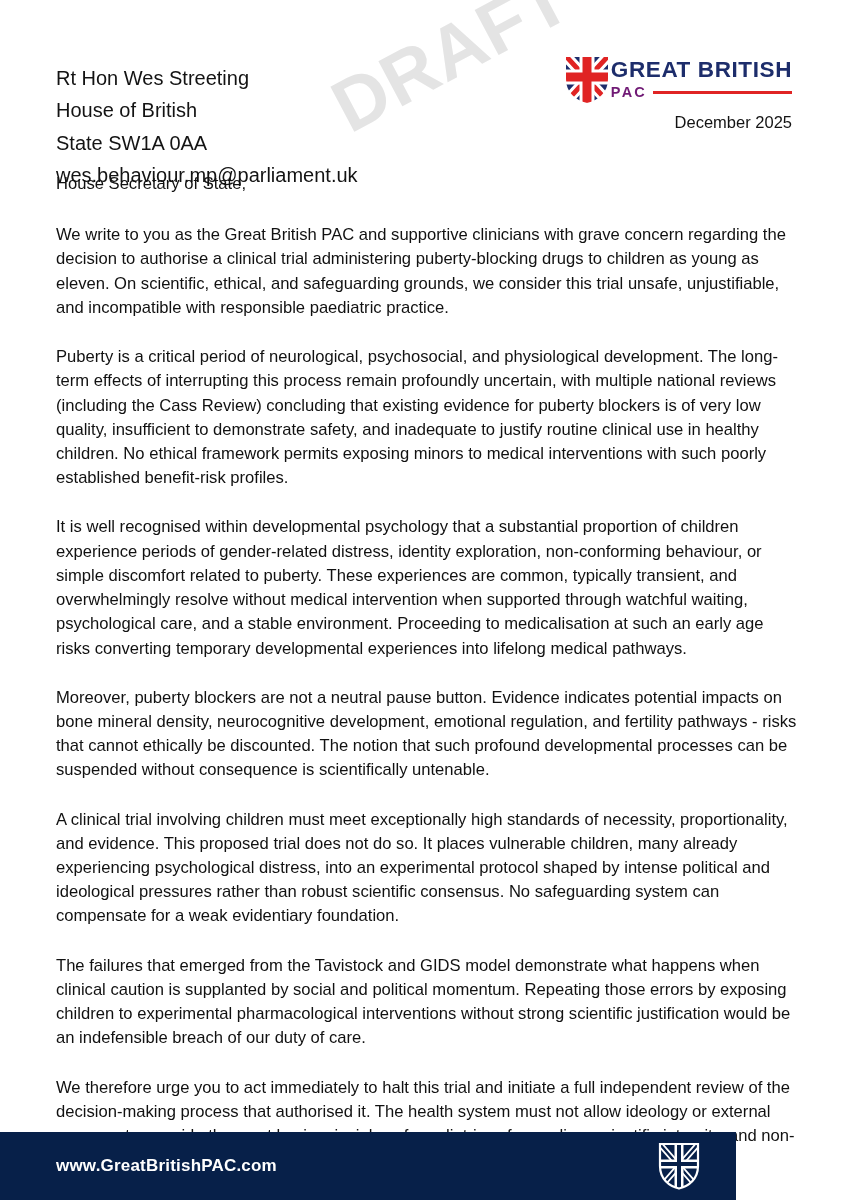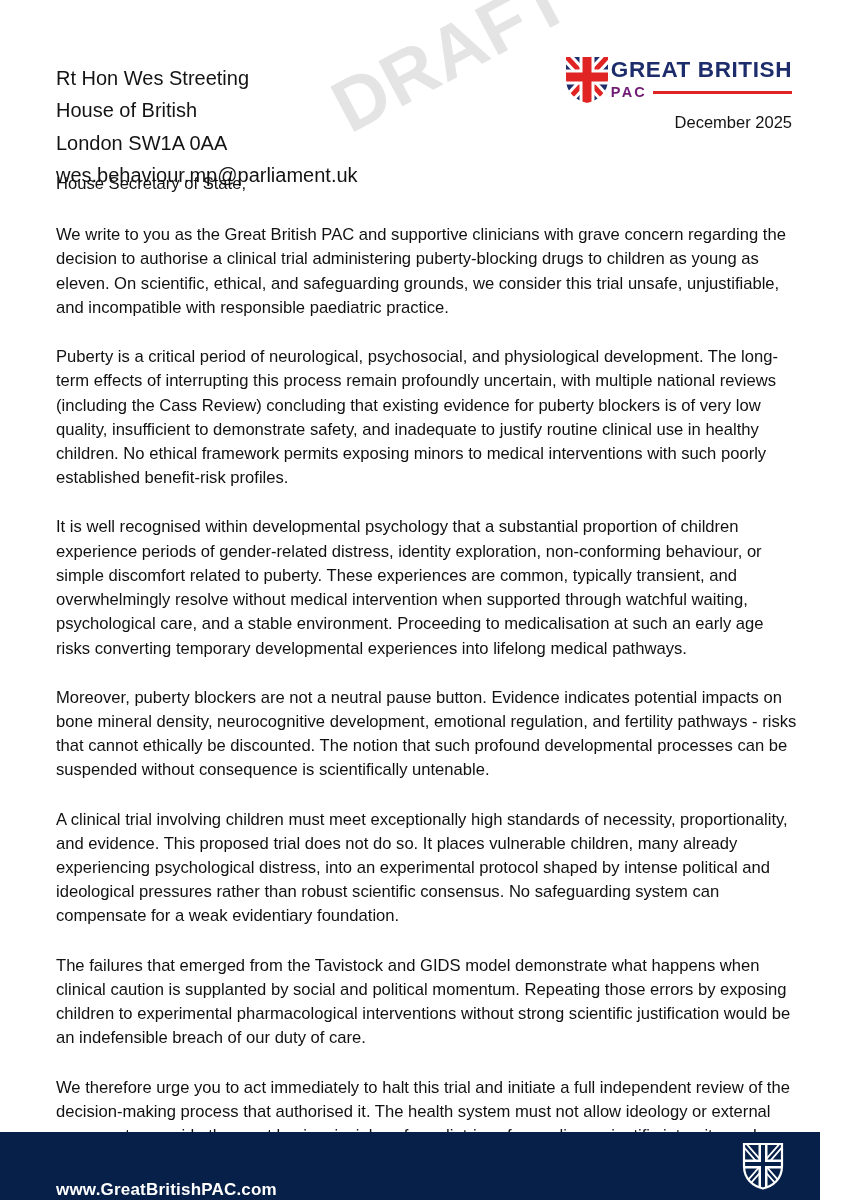--- a/index.html
+++ b/index.html
@@ -127,25 +127,25 @@
   .para b, .lead-bold {
     font-weight: normal;
   }
   .closing-line { display: block; }
 
   
   .footer {
     position: absolute;
     left: 0;
     bottom: 0;
-    width: 820px;
+    width: 736px;
     height: 68px;
     background: #072049;
     display: flex;
-    align-items: flex-end;
+    align-items: center;
     z-index: 3;
   }
   .footer-url {
     margin-left: 56px;
     color: #ffffff;
     font-size: 17px;
     font-weight: bold;
     letter-spacing: 0.2px;
   }
   .footer-shield {
@@ -191,21 +191,21 @@
         <span class="brand-rule"></span>
       </div>
     </div>
   </div>
 
   <div class="watermark">DRAFT</div>
 
   <div class="addr-block">
     <div class="addr-line">Rt Hon Wes Streeting</div>
     <div class="addr-line">House of British</div>
-    <div class="addr-line">London SW1A 0AA</div>
+    <div class="addr-line">State SW1A 0AA</div>
     <div class="addr-line">wes.behaviour.mp@parliament.uk</div>
   </div>
 
   <div class="date-line">December 2025</div>
 
   <div class="letter">
     <p class="salutation">House Secretary of State,</p>
     <p class="para">We write to you as the Great British PAC and supportive clinicians with grave concern regarding the decision to authorise a clinical trial administering puberty-blocking drugs to children as young as eleven. On scientific, ethical, and safeguarding grounds, we consider this trial unsafe, unjustifiable, and incompatible with responsible paediatric practice.</p>
     <p class="para">Puberty is a critical period of neurological, psychosocial, and physiological development. The long-term effects of interrupting this process remain profoundly uncertain, with multiple national reviews (including the Cass Review) concluding that existing evidence for puberty blockers is of very low quality, insufficient to demonstrate safety, and inadequate to justify routine clinical use in healthy children. No ethical framework permits exposing minors to medical interventions with such poorly established benefit-risk profiles.</p>
     <p class="para">It is well recognised within developmental psychology that a substantial proportion of children experience periods of gender-related distress, identity exploration, non-conforming behaviour, or simple discomfort related to puberty. These experiences are common, typically transient, and overwhelmingly resolve without medical intervention when supported through watchful waiting, psychological care, and a stable environment. Proceeding to medicalisation at such an early age risks converting temporary developmental experiences into lifelong medical pathways.</p>

